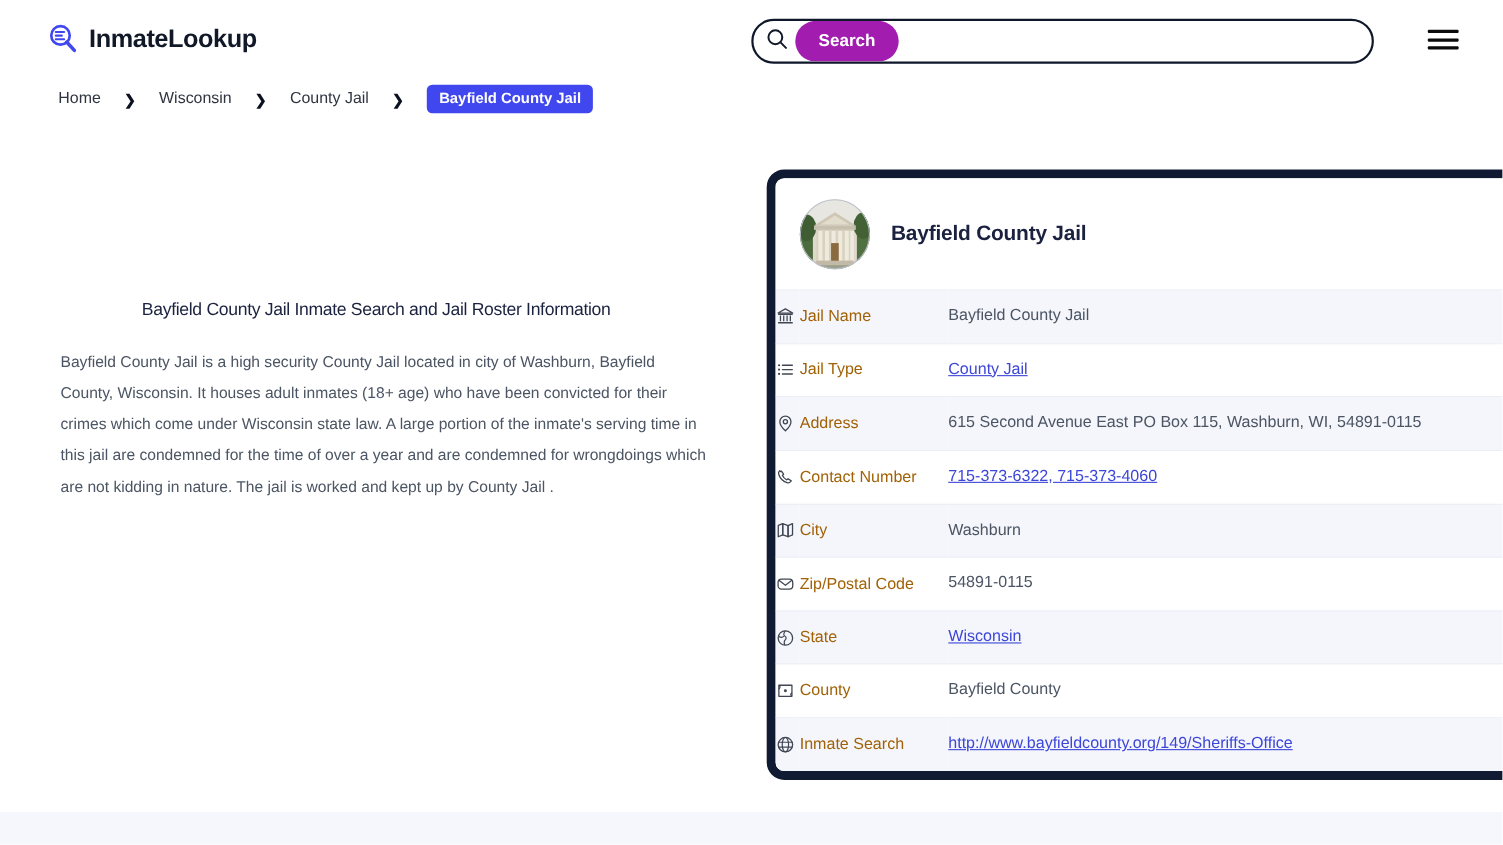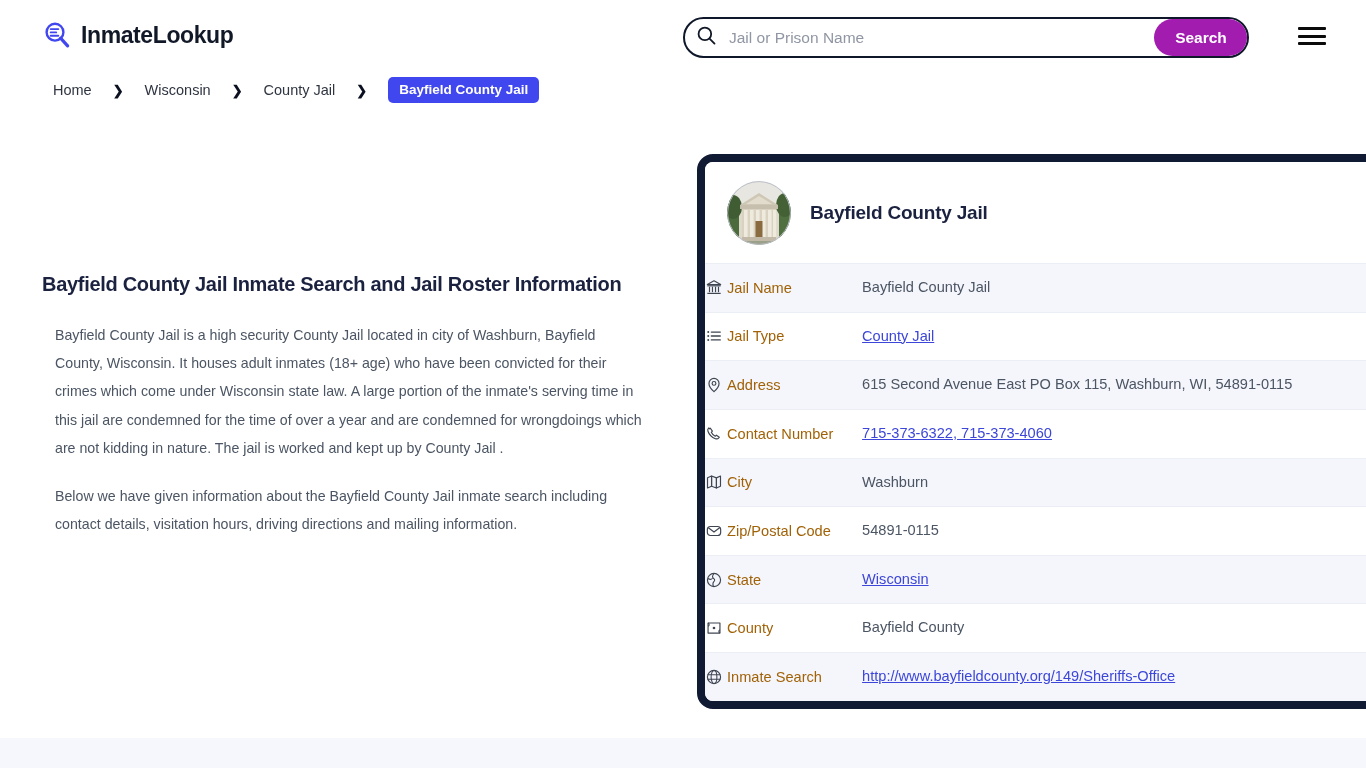--- a/index.html
+++ b/index.html
@@ -81,22 +81,22 @@
     border-radius: 5px; padding: 5px 11px 6px; font-size: 13.5px;
     white-space: nowrap;
   }
 
   
   .left {
     position: absolute; left: 42px; top: 272px; width: 600px;
   }
   .h1 {
     margin: 0 0 24px 0;
-    font-size: 20px; font-weight: 700; line-height: 1.26;
-    color: #1b2240; letter-spacing: -0.3px;
+    font-size: 16px; font-weight: 400; line-height: 1.26;
+    color: #1b2240; letter-spacing: -0.3px; text-align: center;
   }
   .para {
     margin: 0 0 20px 13px;
     font-size: 14.2px; line-height: 1.98;
     color: #4b5563; max-width: 590px;
   }
   .para:last-child { margin-bottom: 0; }
 
   
   .card {
@@ -171,21 +171,20 @@
       <span class="brand-text">InmateLookup</span>
     </a>
 
     <div class="searchwrap">
       <span class="search-icon">
         <svg viewBox="0 0 22 22" width="21" height="21" aria-hidden="true">
           <circle cx="9.3" cy="9.3" r="6.6" fill="none" stroke="#111827" stroke-width="1.9"></circle>
           <line x1="14.2" y1="14.2" x2="19.4" y2="19.4" stroke="#111827" stroke-width="1.9" stroke-linecap="round"></line>
         </svg>
       </span>
-      <input class="search-input" type="text" placeholder="Jail or Prison Name" style="">
       <button class="search-btn">Search</button>
     </div>
 
     <div class="hamburger">
       <span></span>
       <span></span>
       <span></span>
     </div>
   </div>
 
@@ -195,21 +194,20 @@
     <a class="crumb" href="#">Wisconsin</a>
     <span class="crumb-sep">❯</span>
     <a class="crumb" href="#">County Jail</a>
     <span class="crumb-sep">❯</span>
     <span class="crumb-current">Bayfield County Jail</span>
   </nav>
 
   <div class="left">
     <h1 class="h1">Bayfield County Jail Inmate Search and Jail Roster Information</h1>
     <p class="para">Bayfield County Jail is a high security County Jail located in city of Washburn, Bayfield County, Wisconsin. It houses adult inmates (18+ age) who have been convicted for their crimes which come under Wisconsin state law. A large portion of the inmate's serving time in this jail are condemned for the time of over a year and are condemned for wrongdoings which are not kidding in nature. The jail is worked and kept up by County Jail .</p>
-    <p class="para">Below we have given information about the Bayfield County Jail inmate search including contact details, visitation hours, driving directions and mailing information.</p>
   </div>
 
   <div class="card">
 
     <div class="card-head">
       <div class="thumb">
         <svg viewBox="0 0 64 64" width="64" height="64" aria-hidden="true">
           <defs>
             <clipPath id="cc">
                 <circle cx="32" cy="32" r="32"></circle>

